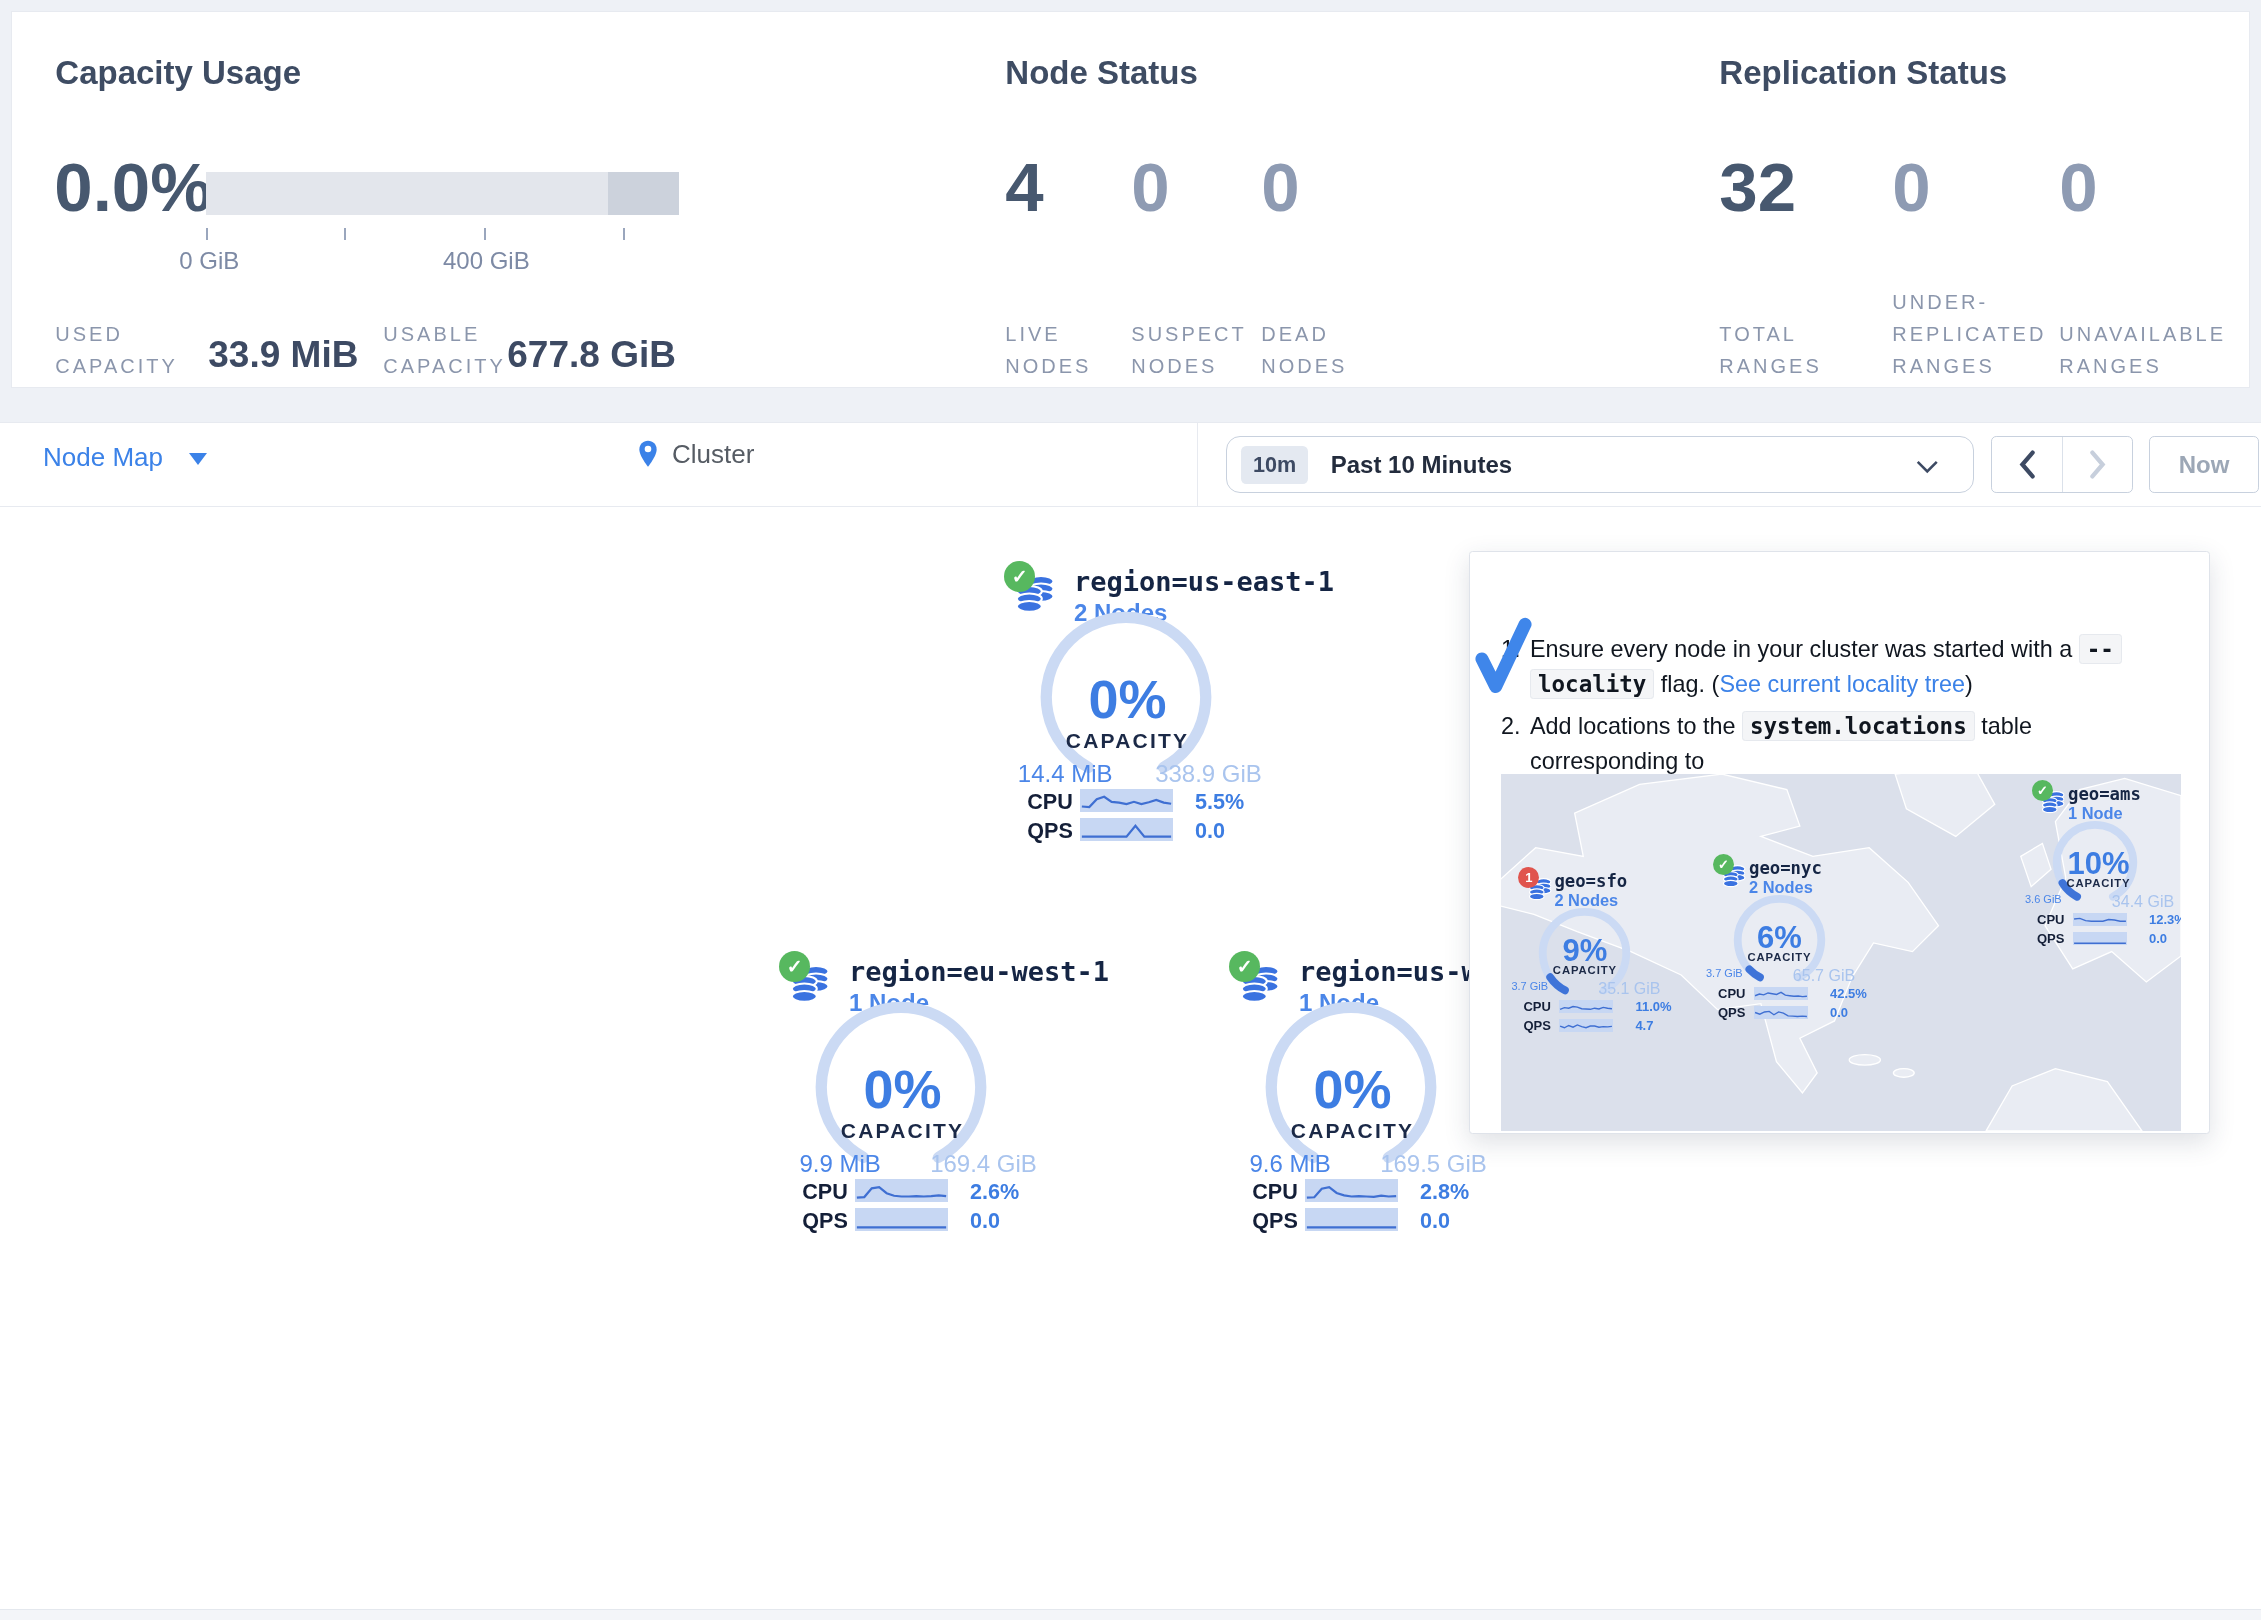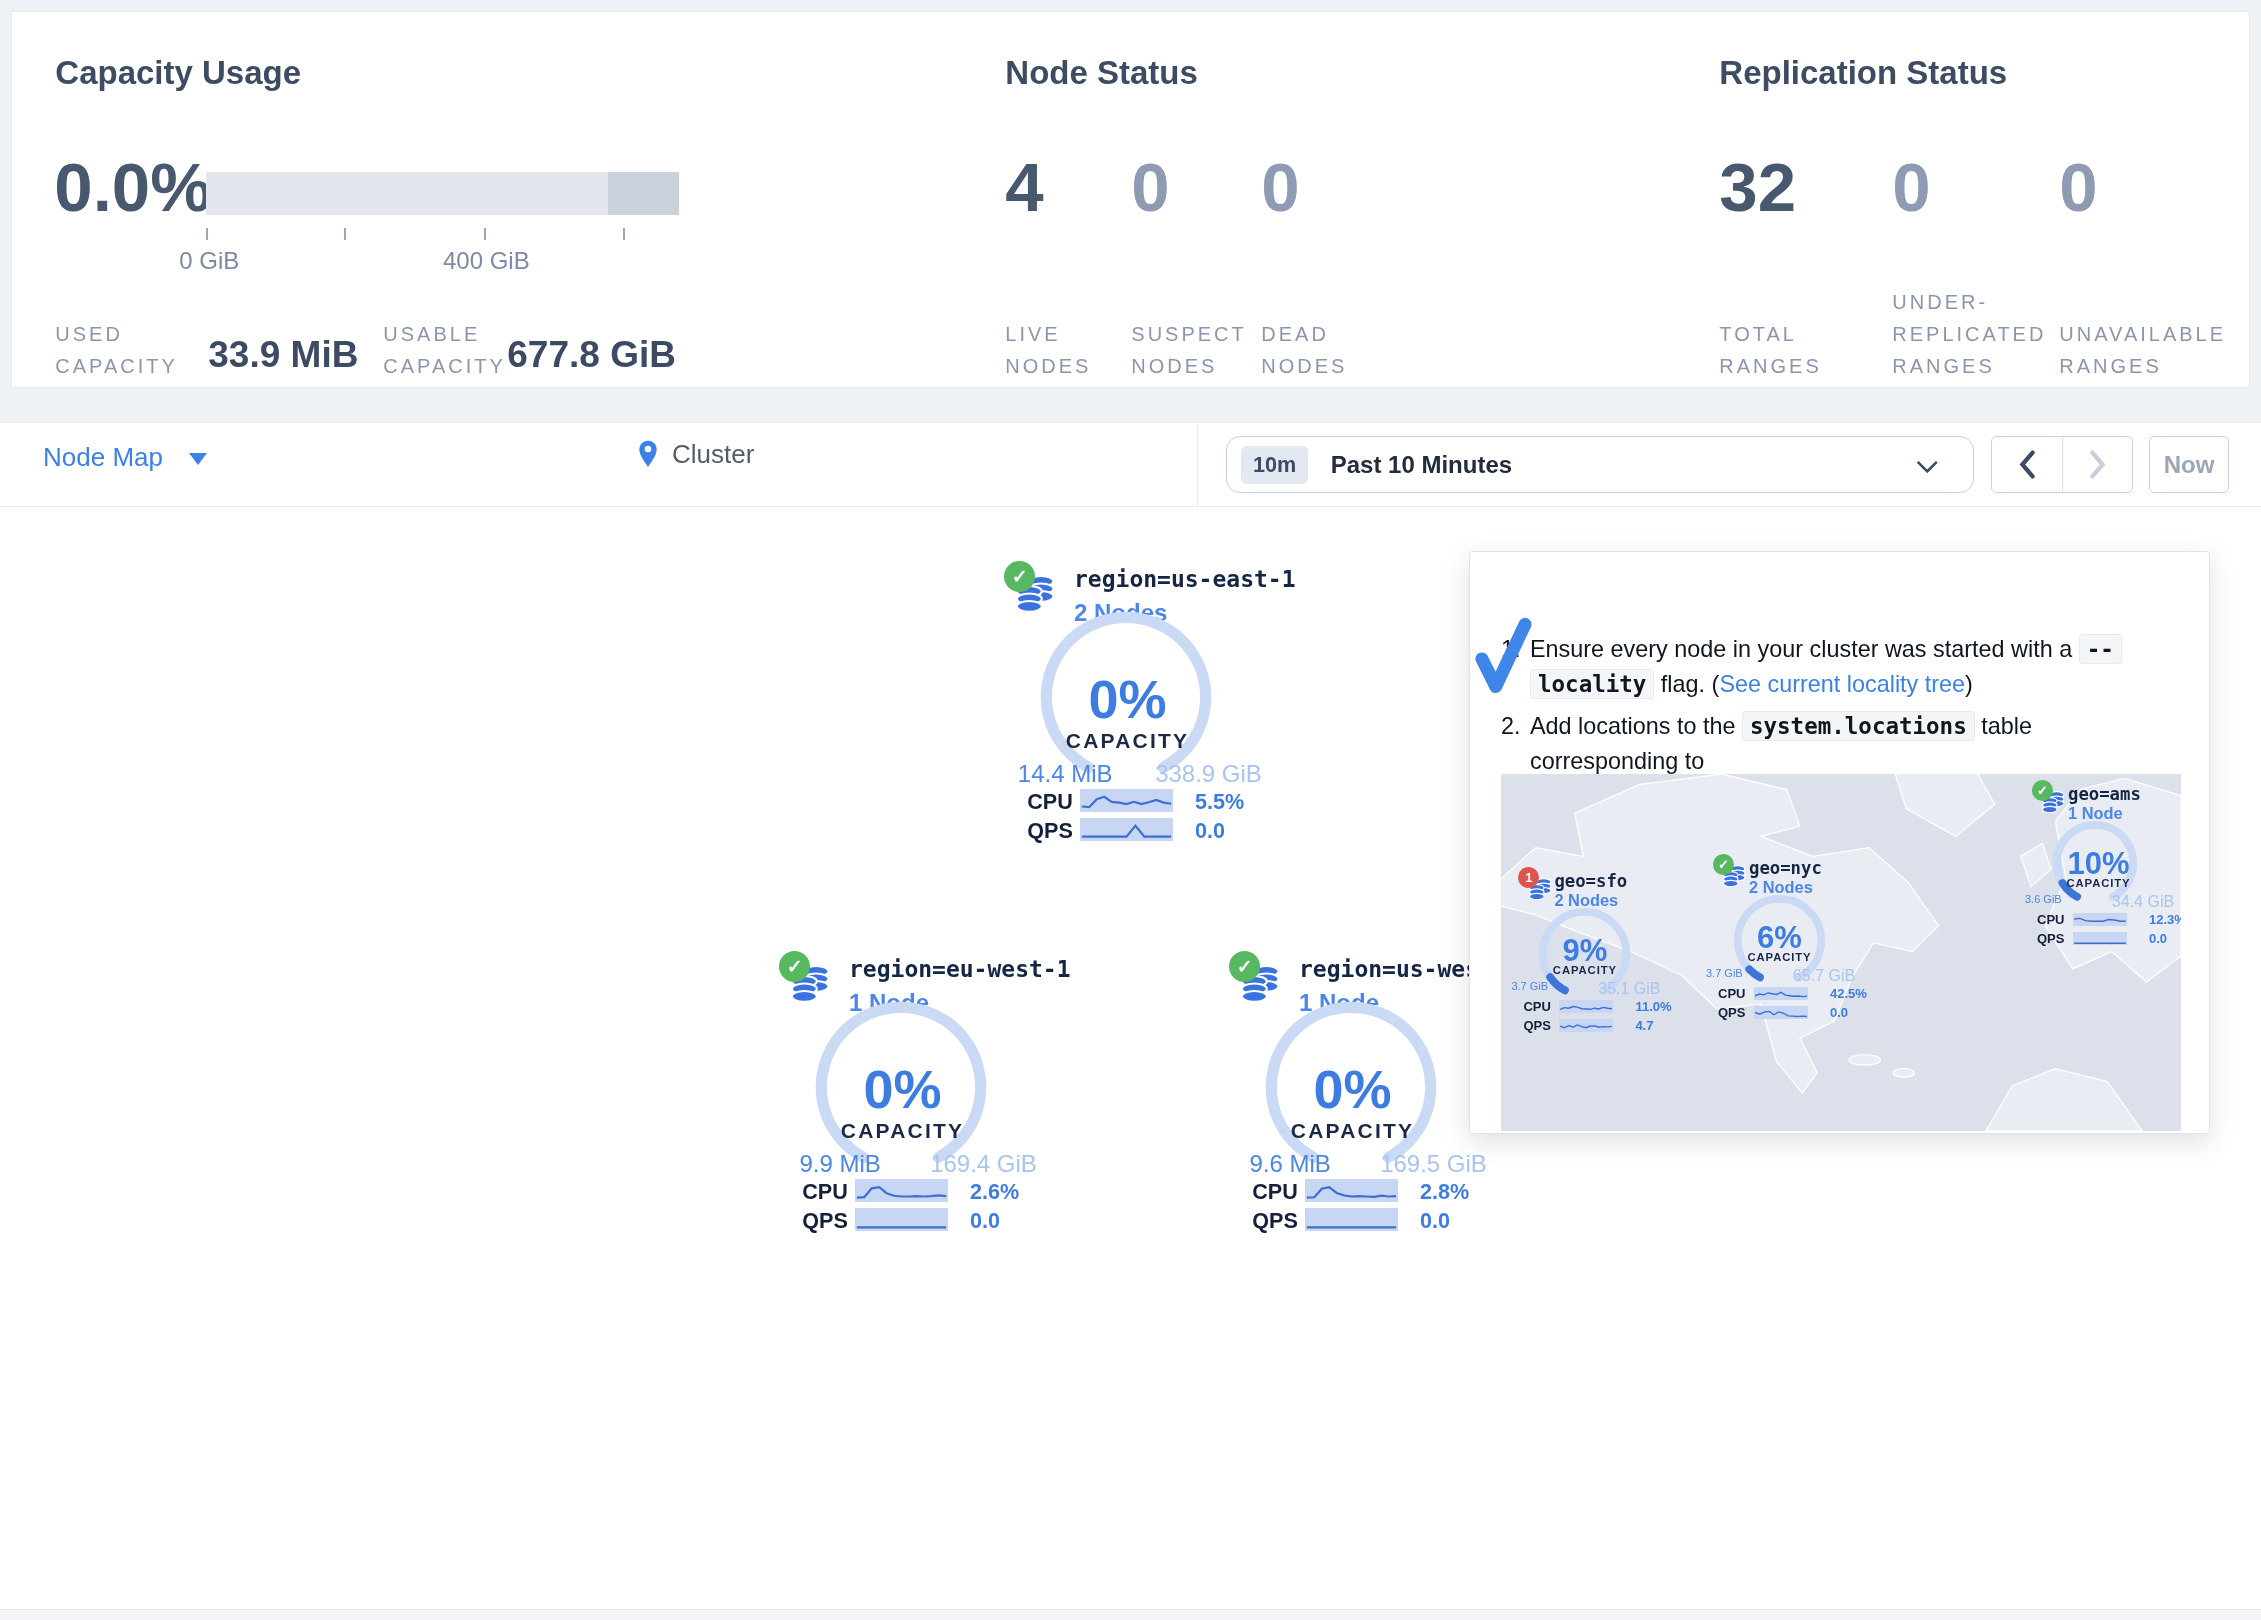--- a/index.html
+++ b/index.html
@@ -32,32 +32,32 @@
   .tb-divider { position:absolute; left:1197px; top:0; width:0.9px; height:83px; background:#e7eaf0; }
   .timesel { position:absolute; left:1226px; top:13px; width:748px; height:57px; border:0.9px solid #c8d1de; border-radius:14px;
              display:flex; align-items:center; background:#fff; cursor:pointer; }
   .timesel .chip { margin-left:14px; background:#e4e9f1; border-radius:5.2px; padding:6px 12px; font-size:21.6px; font-weight:700; color:#3d4a63; }
   .timesel .lbl { margin-left:22.5px; font-size:24px; font-weight:600; color:#232c3d; }
   .timesel svg { position:absolute; right:35px; top:22.5px; }
   .navgroup { position:absolute; left:1991px; top:13px; width:142px; height:57px; border:0.9px solid #c8d1de; border-radius:5.2px;
               display:flex; background:#fff; }
   .navgroup .cell { width:71px; display:flex; align-items:center; justify-content:center; cursor:pointer; }
   .navgroup .cell + .cell { border-left:0.9px solid #dbe1ea; }
-  .now-btn { position:absolute; left:2149px; top:13px; width:80px; height:57px; border:0.9px solid #c8d1de; border-radius:5.2px;
+  .now-btn { position:absolute; left:2149px; top:13px; width:110px; height:57px; border:0.9px solid #c8d1de; border-radius:5.2px;
              background:#fff; font-size:24px; font-weight:600; color:#9ca7b6; display:flex; align-items:center; justify-content:center; cursor:pointer; }
 
   
   .node-group { position:absolute; width:381px; height:299px; }
   .badge { position:absolute; width:31px; height:31px; border-radius:50%; color:#fff; font-size:19px; font-weight:700;
            display:flex; align-items:center; justify-content:center; z-index:3; }
   .badge[data-status="ok"] { background:#57b85f; }
   .badge[data-status="warn"] { background:#e0544d; }
   .ng-badge { left:17.3px; top:7px; }
   .ng-icon { position:absolute; left:29px; top:19px; }
-  .ng-name { position:absolute; left:87px; top:12px; font-size:23px; font-weight:700; color:#152544; }
+  .ng-name { position:absolute; left:87px; top:12px; font-size:27px; font-weight:700; color:#152544; }
   .ng-sub  { position:absolute; left:87px; top:45px; font-size:24px; font-weight:700; color:#4b86e8; }
   .gauge { position:absolute; }
   .ng-gauge { left:48px; top:52px; }
   .ng-pct { position:absolute; left:54px; top:114px; width:173px; text-align:center; font-size:54px; font-weight:700; color:#3d7de2; }
   .ng-capword { position:absolute; left:54px; top:175px; width:173px; text-align:center; font-size:21px; font-weight:700; letter-spacing:2.2px; color:#1b2947; }
   .ng-val-l { position:absolute; left:8.7px;  top:206px; width:139px; text-align:center; font-size:24px; color:#4b86e8; }
   .ng-val-r { position:absolute; left:152px; top:206px; width:139px; text-align:center; font-size:24px; color:#a9c4ee; }
   .ng-row { position:absolute; left:35px; width:312px; height:24px; }
   .ng-row.cpu { top:235px; } .ng-row.qps { top:264px; }
   .ng-row .rl { position:absolute; left:5.2px; top:0; font-size:21.6px; font-weight:700; color:#141f38; }

